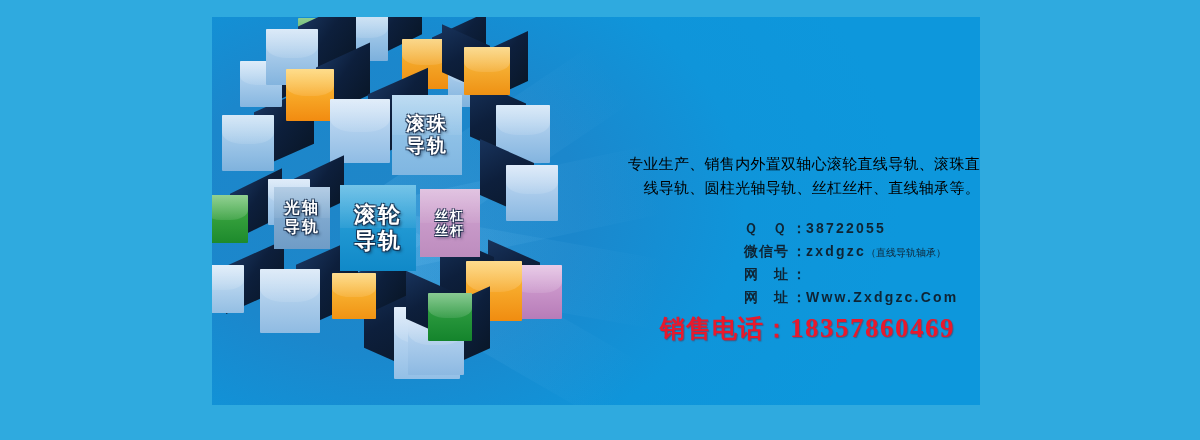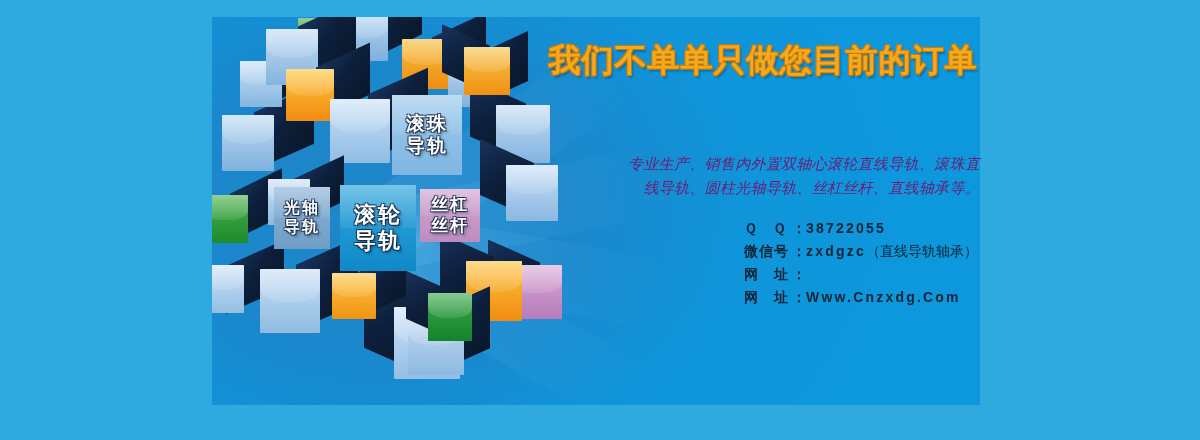--- a/index.html
+++ b/index.html
@@ -130,27 +130,26 @@
       -1px  1px 0 #c97a06,
        1px  1px 0 #c97a06,
        2px  3px 2px rgba(12,60,100,.45);
   }
 
   #desc {
     position: absolute;
     left: 628px;
     top: 152px;
     width: 352px;
-    color: #701a75;
+    color: #000000;
     font-size: 15px;
     line-height: 1.62;
     text-align: justify;
     text-align-last: right;
     letter-spacing: .3px;
-    font-style: italic;
   }
 
   #contact {
     position: absolute;
     left: 744px;
     top: 220px;
     color: #0f2434;
     font-size: 14px;
   }
   .crow {
@@ -167,21 +166,21 @@
     justify-content: space-between;
   }
   .clabel .colon { letter-spacing: 0; }
   .cvalue {
     font-weight: bold;
     letter-spacing: 2.2px;
     font-family: "Liberation Sans", "DejaVu Sans", sans-serif;
   }
   .cnote {
     font-weight: normal;
-    font-size: 14px;
+    font-size: 10px;
     letter-spacing: 0;
   }
 
   #phone {
     position: absolute;
     left: 660px;
     top: 312px;
     white-space: nowrap;
     color: #E8192C;
     font-weight: bold;
@@ -336,34 +335,33 @@
       </div>
 
       <div class="labelcube" style="left:128px;top:168px;width:76px;height:86px;background:linear-gradient(180deg,#31a7dd,#1089c8);font-size:22px;">
         <div class="sheen"></div>
         <div class="txt">
           <div>滚轮</div>
           <div>导轨</div>
         </div>
       </div>
 
-      <div class="labelcube" style="left:208px;top:172px;width:60px;height:53px;background:linear-gradient(180deg,#d3a7d3,#bd8cbe);font-size:17px;">
+      <div class="labelcube" style="left:208px;top:172px;width:60px;height:68px;background:linear-gradient(180deg,#d3a7d3,#bd8cbe);font-size:13px;">
         <div class="sheen"></div>
         <div class="txt">
           <div>丝杠</div>
           <div>丝杆</div>
         </div>
       </div>
 
     </div>
 
   </div>
 
   <div id="headline">
-    <div class="hl">我们不单单只做您目前的订单</div>
   </div>
 
   <div id="desc">专业生产、销售内外置双轴心滚轮直线导轨、滚珠直线导轨、圆柱光轴导轨、丝杠丝杆、直线轴承等。</div>
 
   <div id="contact">
 
     <div class="crow">
       <span class="clabel">
           <span>Ｑ　Ｑ</span>
           <span class="colon">：</span>
@@ -385,19 +383,22 @@
           <span>网　址</span>
           <span class="colon">：</span>
         </span>
     </div>
 
     <div class="crow">
       <span class="clabel">
           <span>网　址</span>
           <span class="colon">：</span>
         </span>
-      <span class="cvalue">Www.Cnzxdg.Com</span>
+      <span class="cvalue">Www.Zxdgzc.Com</span>
     </div>
 
   </div>
 
+  <div id="phone">
+    <span>销售电话：</span><span class="num">18357860469</span>
+  </div>
 
 </div>
 
 </body></html>

